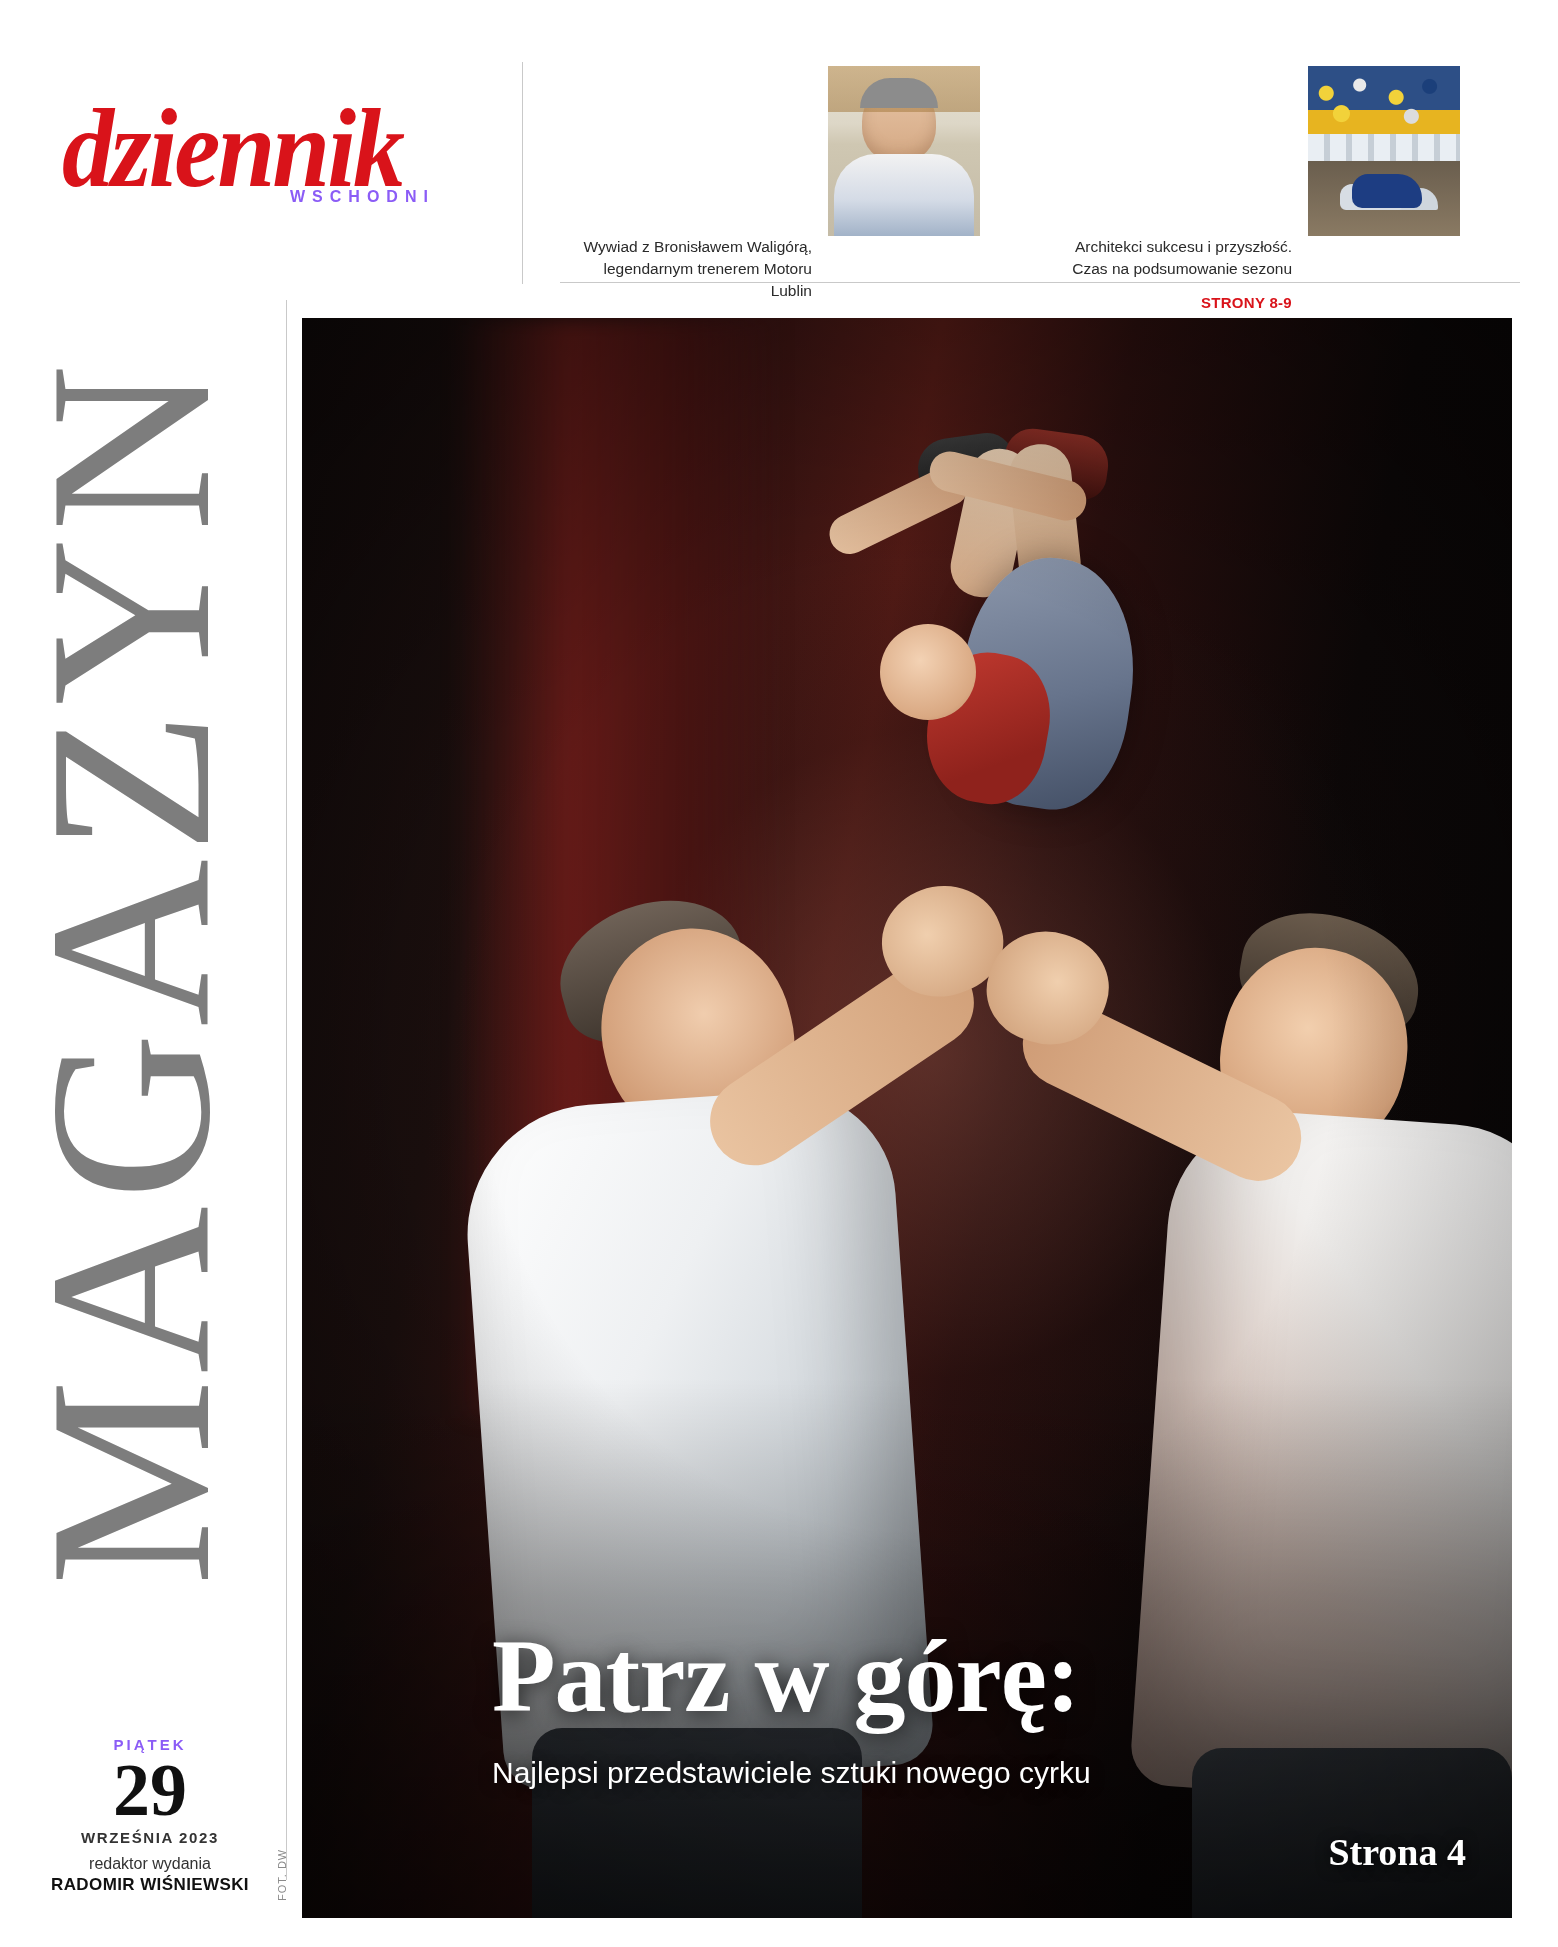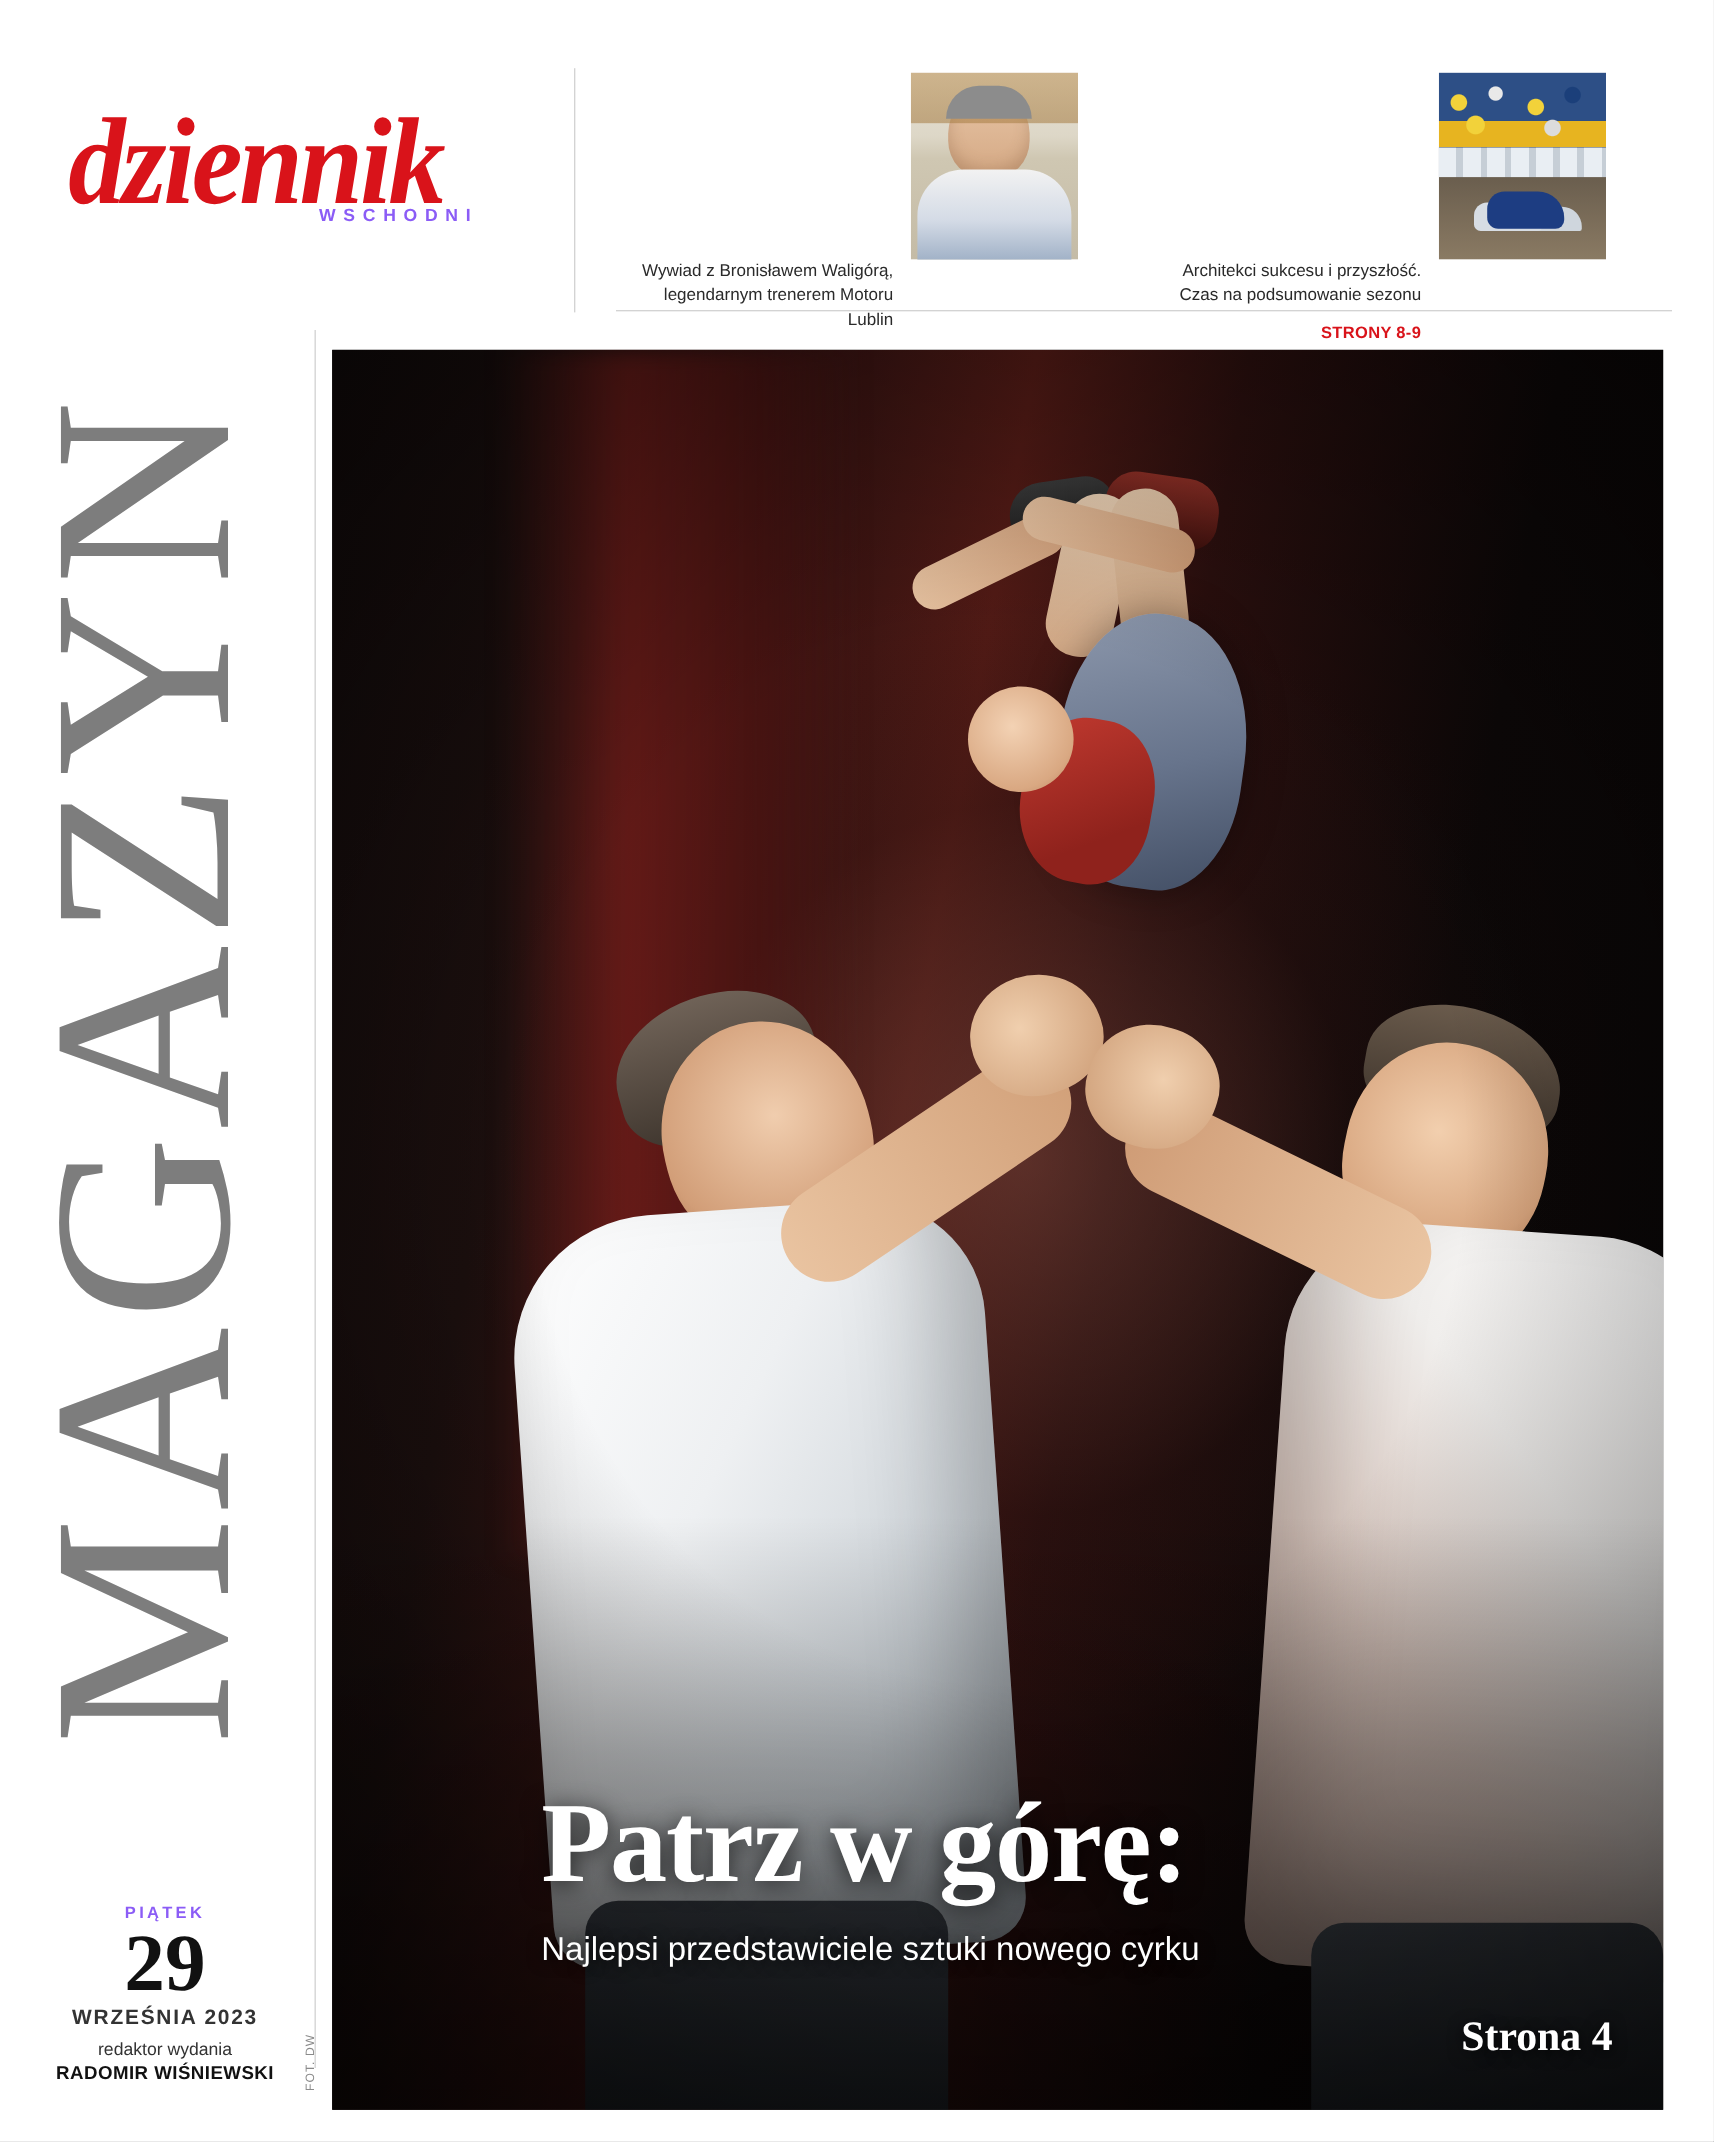--- a/index.html
+++ b/index.html
@@ -220,21 +220,21 @@
     margin-bottom: 2px;
   }
   .daynum {
     font-family: "Liberation Serif", serif;
     font-size: 74px;
     font-weight: bold;
     line-height: .95;
     color: #111;
   }
   .monthyear {
-    font-size: 19px;
+    font-size: 15px;
     font-weight: bold;
     letter-spacing: 1.6px;
     color: #333;
     margin-top: 4px;
   }
   .editorlabel {
     font-size: 16px;
     color: #333;
     margin-top: 9px;
   }

